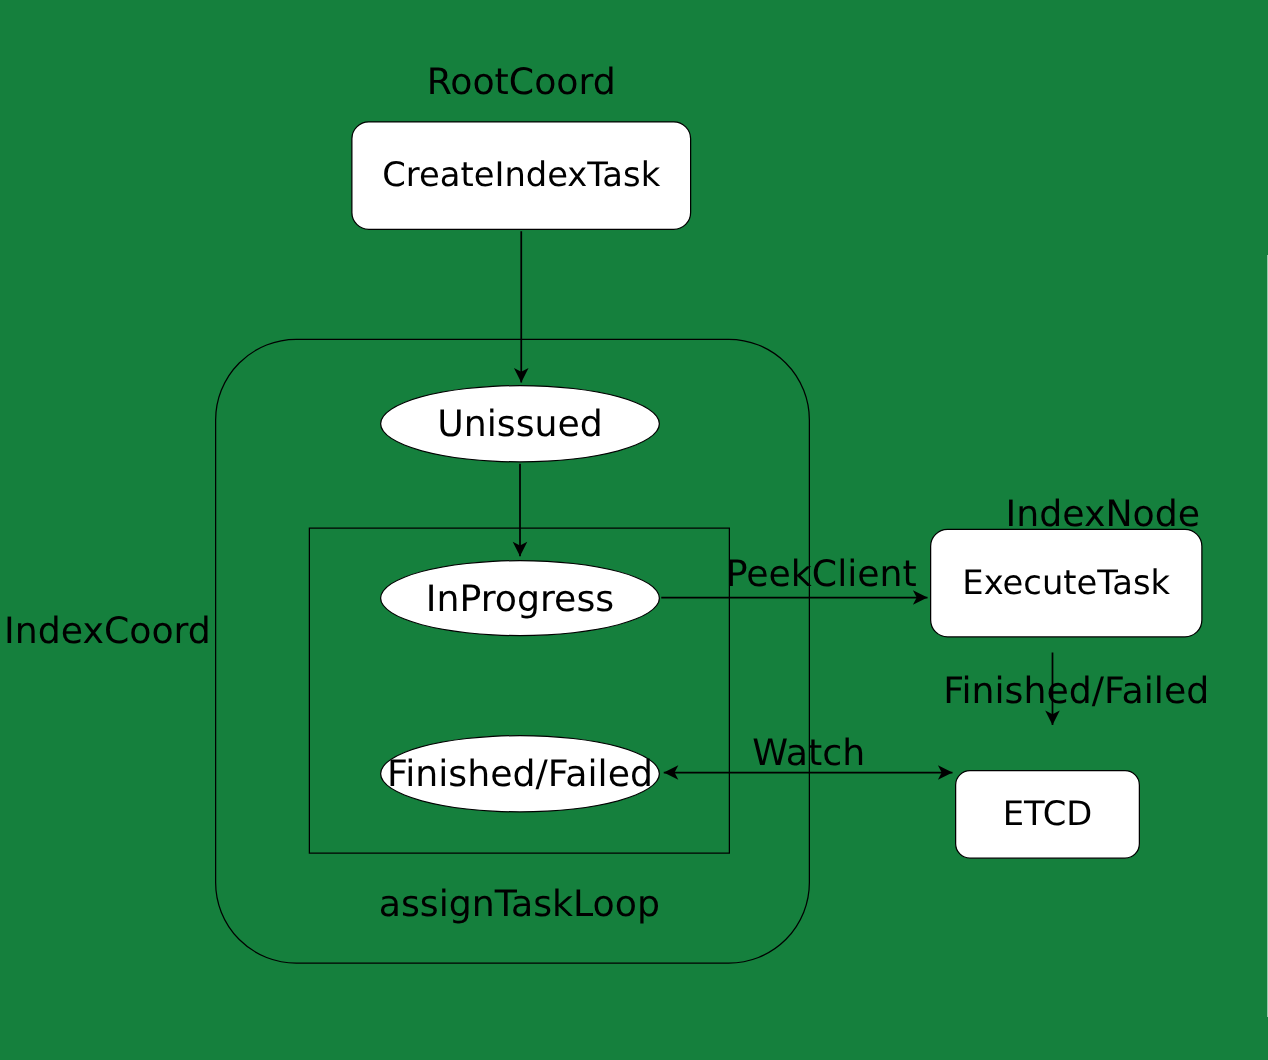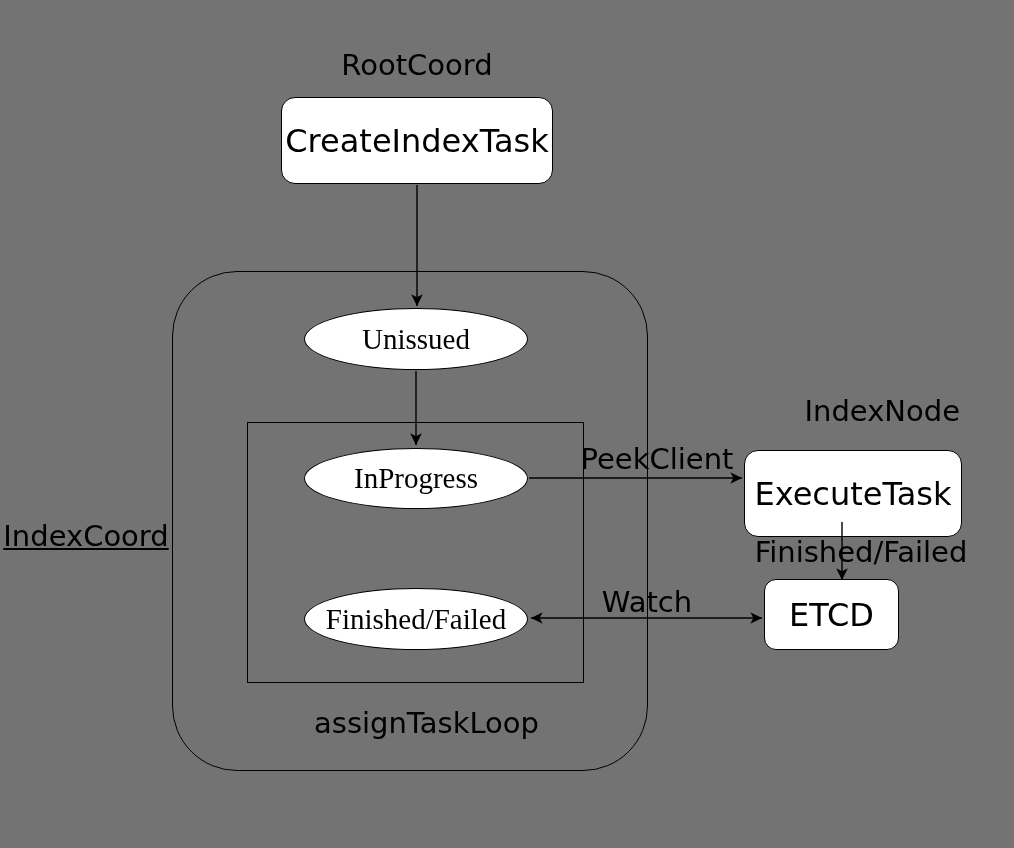--- a/index.html
+++ b/index.html
@@ -4,21 +4,21 @@
 <style>
   html, body {
     margin: 0;
     padding: 0;
     background: #ffffff;
   }
   #canvas {
     position: relative;
     width: 1014px;
     height: 848px;
-    background: #737373;
+    background: #15803d;
     font-family: "DejaVu Sans", "Liberation Sans", sans-serif;
     color: #000000;
     overflow: hidden;
   }
   .abs { position: absolute; box-sizing: border-box; }
 
   
   .lbl {
     font-size: 29px;
     line-height: 33px;
@@ -28,35 +28,34 @@
   }
 
   
   .node-box {
     border: 1.6px solid #000000;
     border-radius: 14px;
     background: #ffffff;
     display: flex;
     align-items: center;
     justify-content: center;
-    font-size: 32px;
+    font-size: 27px;
     z-index: 1;
   }
 
   
   .node-ellipse {
     border: 1.4px solid #000000;
     border-radius: 50%;
     background: #ffffff;
     display: flex;
     align-items: center;
     justify-content: center;
     font-size: 29px;
     z-index: 1;
-    font-family: Liberation Serif, serif;
   }
 
   
   .group-rounded {
     border: 1.4px solid #000000;
     border-radius: 65px;
     background: transparent;
     z-index: 0;
   }
   .group-rect {
@@ -96,47 +95,47 @@
     </defs>
     <path class="edge" d="M417,185 L417,306" marker-end="url(#arrow)"></path>
     <path class="edge" d="M416,371 L416,445" marker-end="url(#arrow)"></path>
     <path class="edge" d="M529,478 L742,478" marker-end="url(#arrow)"></path>
     <path class="edge" d="M842,522 L842,580" marker-end="url(#arrow)"></path>
     <path class="edge" d="M531,618 L762,618" marker-start="url(#arrow)" marker-end="url(#arrow)"></path>
   </svg>
 
   <div class="abs lbl" style="left:281px; top:49px; width:272px;">RootCoord</div>
 
-  <div class="abs lbl" style="left:0px; top:520px; width:172px;text-decoration:underline;">IndexCoord</div>
+  <div class="abs lbl" style="left:0px; top:488px; width:172px;">IndexCoord</div>
 
   <div class="abs lbl" style="left:743px; top:395px; width:217px;text-align:right;">IndexNode</div>
 
-  <div class="abs lbl" style="left:258px; top:707px; width:337px;">assignTaskLoop</div>
+  <div class="abs lbl" style="left:247px; top:707px; width:337px;">assignTaskLoop</div>
 
   <div class="abs node-box" style="left:281px; top:97px; width:272px; height:87px;">
     <span>CreateIndexTask</span>
   </div>
 
   <div class="abs node-ellipse" style="left:304px; top:308px; width:224px; height:62px;">
     <span>Unissued</span>
   </div>
 
   <div class="abs node-ellipse" style="left:304px; top:448px; width:224px; height:61px;">
     <span>InProgress</span>
   </div>
 
   <div class="abs node-ellipse" style="left:304px; top:588px; width:224px; height:62px;">
     <span>Finished/Failed</span>
   </div>
 
-  <div class="abs node-box" style="left:744px; top:450px; width:218px; height:87px;">
+  <div class="abs node-box" style="left:744px; top:423px; width:218px; height:87px;">
     <span>ExecuteTask</span>
   </div>
 
-  <div class="abs node-box" style="left:764px; top:579px; width:135px; height:71px; border-radius:12px;">
+  <div class="abs node-box" style="left:764px; top:616px; width:148px; height:71px; border-radius:12px;">
     <span>ETCD</span>
   </div>
 
   <div class="abs lbl" style="left:572px; top:443px; width:170px;text-align:center;">PeekClient</div>
 
   <div class="abs lbl" style="left:741px; top:536px; width:240px;">Finished/Failed</div>
 
   <div class="abs lbl" style="left:587px; top:586px; width:120px;">Watch</div>
 
 </div>

